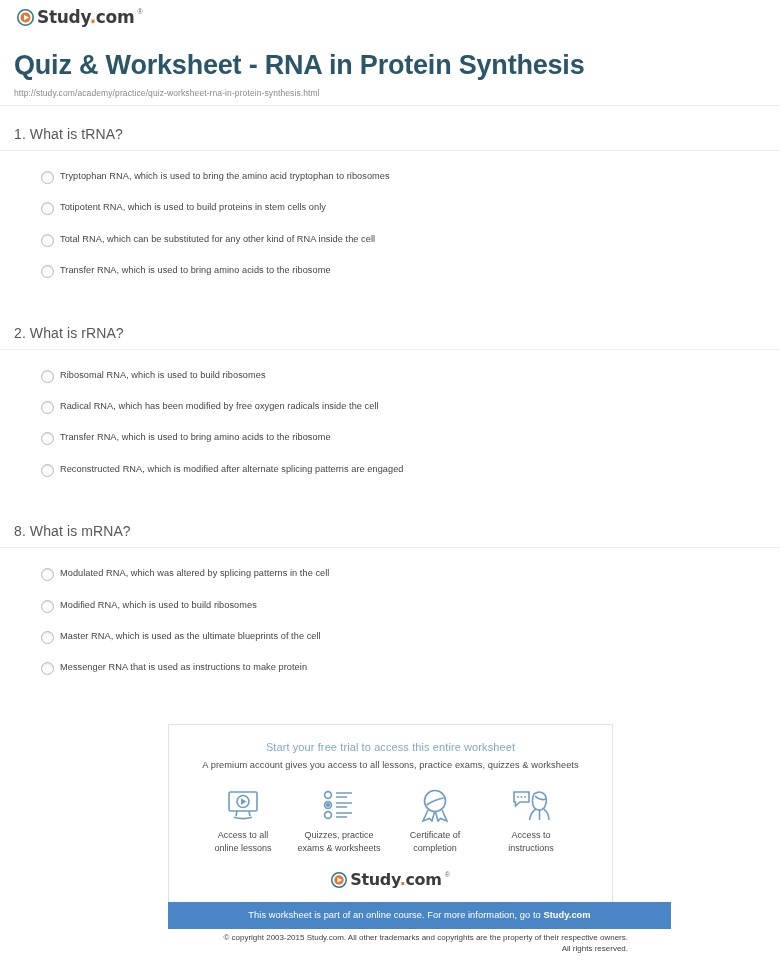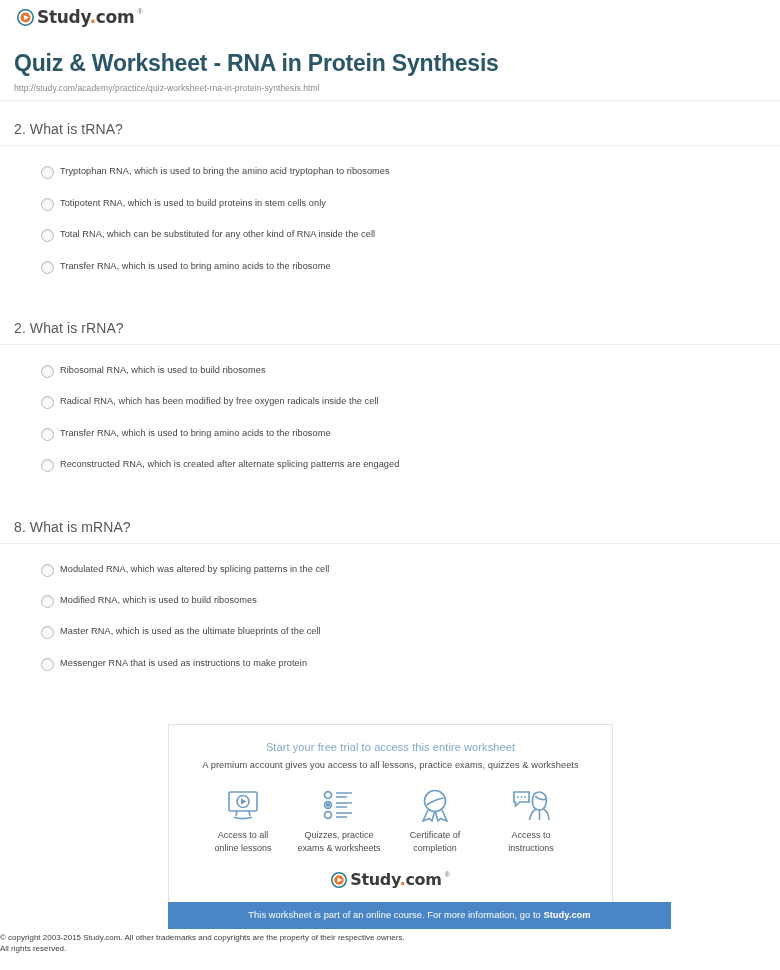--- a/index.html
+++ b/index.html
@@ -57,21 +57,21 @@
     position: relative;
     top: -6px;
     left: 0px;
   }
 
   .title-block {
     padding: 20px 0 0 14px;
   }
   h1.page-title {
     margin: 0;
-    font-size: 23px;
+    font-size: 27px;
     font-weight: bold;
     color: #2a5668;
     letter-spacing: -0.2px;
     line-height: 1.15;
   }
   .page-url {
     margin-top: 7px;
     font-size: 8.5px;
     color: #8a8a8a;
     letter-spacing: 0.1px;
@@ -205,21 +205,21 @@
     width: 503px;
     box-sizing: border-box;
   }
   .promo-bar b { font-weight: bold; }
 
   .copyright {
     position: absolute;
     left: 0;
     top: 932px;
     width: 628px;
-    text-align: left;
+    text-align: right;
     font-size: 8px;
     color: #3d3d3d;
     line-height: 11px;
   }
 </style>
 </head>
 <body>
 
 <div class="page">
 
@@ -237,21 +237,21 @@
 
   <div class="title-block">
     <h1 class="page-title">Quiz &amp; Worksheet - RNA in Protein Synthesis</h1>
     <div class="page-url">http://study.com/academy/practice/quiz-worksheet-rna-in-protein-synthesis.html</div>
     <div class="header-rule"></div>
   </div>
 
   <div class="questions">
 
     <div class="question">
-      <div class="q-head">2. What is tRNA?</div>
+      <div class="q-head">1. What is tRNA?</div>
       <div class="q-rule"></div>
       <ul class="options">
         <li class="option">
           <span class="radio"></span>
           <span class="option-label">Tryptophan RNA, which is used to bring the amino acid tryptophan to ribosomes</span>
         </li>
         <li class="option">
           <span class="radio"></span>
           <span class="option-label">Totipotent RNA, which is used to build proteins in stem cells only</span>
         </li>
@@ -279,21 +279,21 @@
         <li class="option">
           <span class="radio"></span>
           <span class="option-label">Radical RNA, which has been modified by free oxygen radicals inside the cell</span>
         </li>
         <li class="option">
           <span class="radio"></span>
           <span class="option-label">Transfer RNA, which is used to bring amino acids to the ribosome</span>
         </li>
         <li class="option">
           <span class="radio"></span>
-          <span class="option-label">Reconstructed RNA, which is created after alternate splicing patterns are engaged</span>
+          <span class="option-label">Reconstructed RNA, which is modified after alternate splicing patterns are engaged</span>
         </li>
       </ul>
     </div>
 
     <div class="q-gap"></div>
 
     <div class="question">
       <div class="q-head">8. What is mRNA?</div>
       <div class="q-rule"></div>
       <ul class="options">

